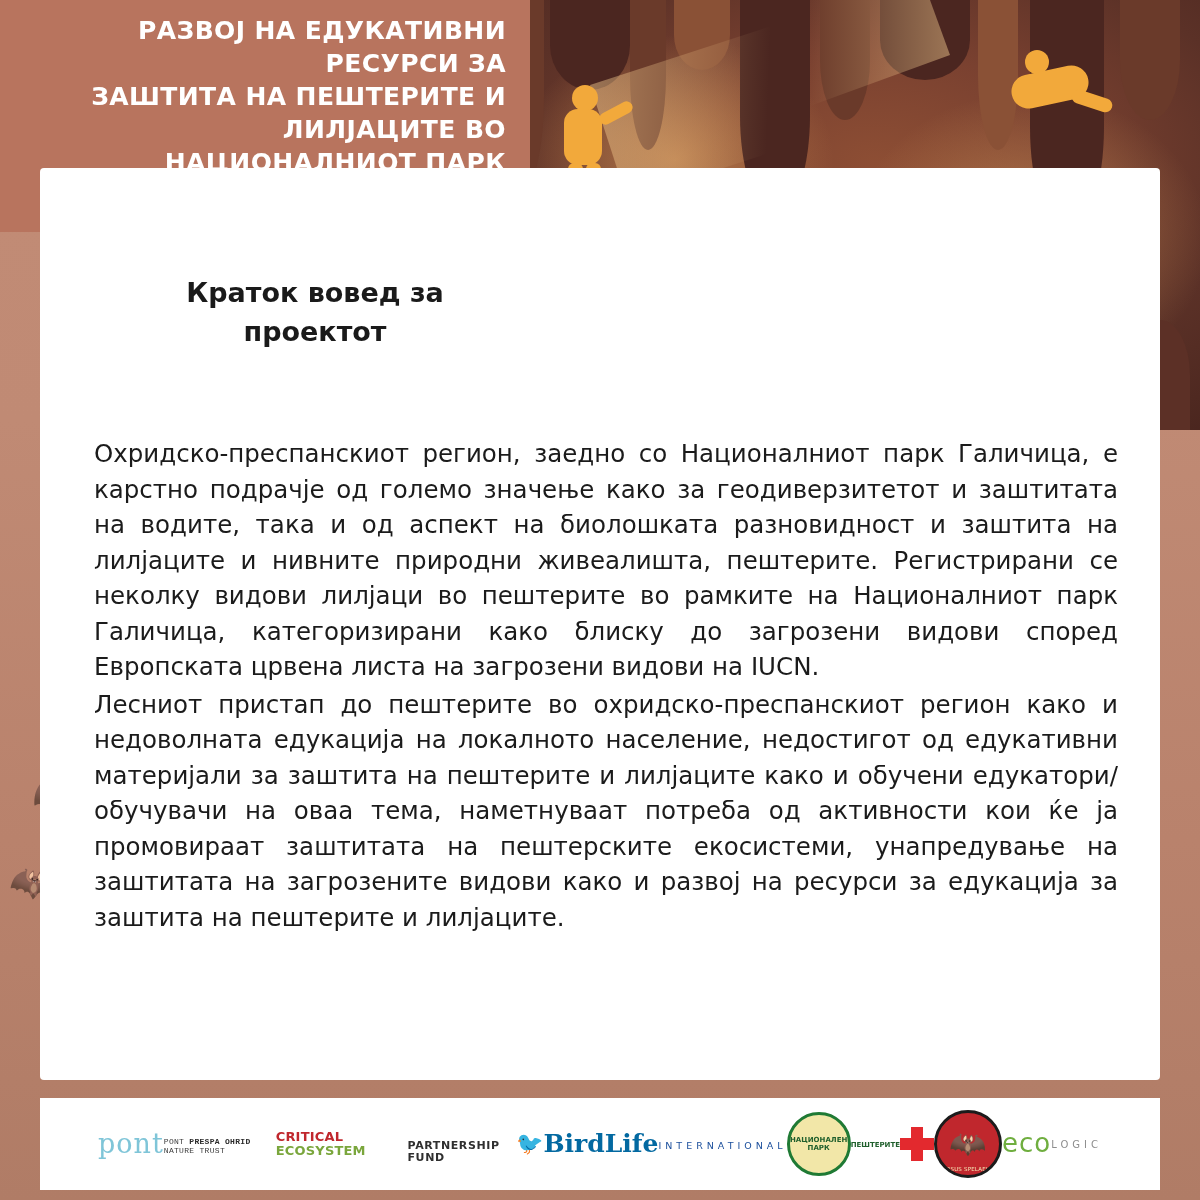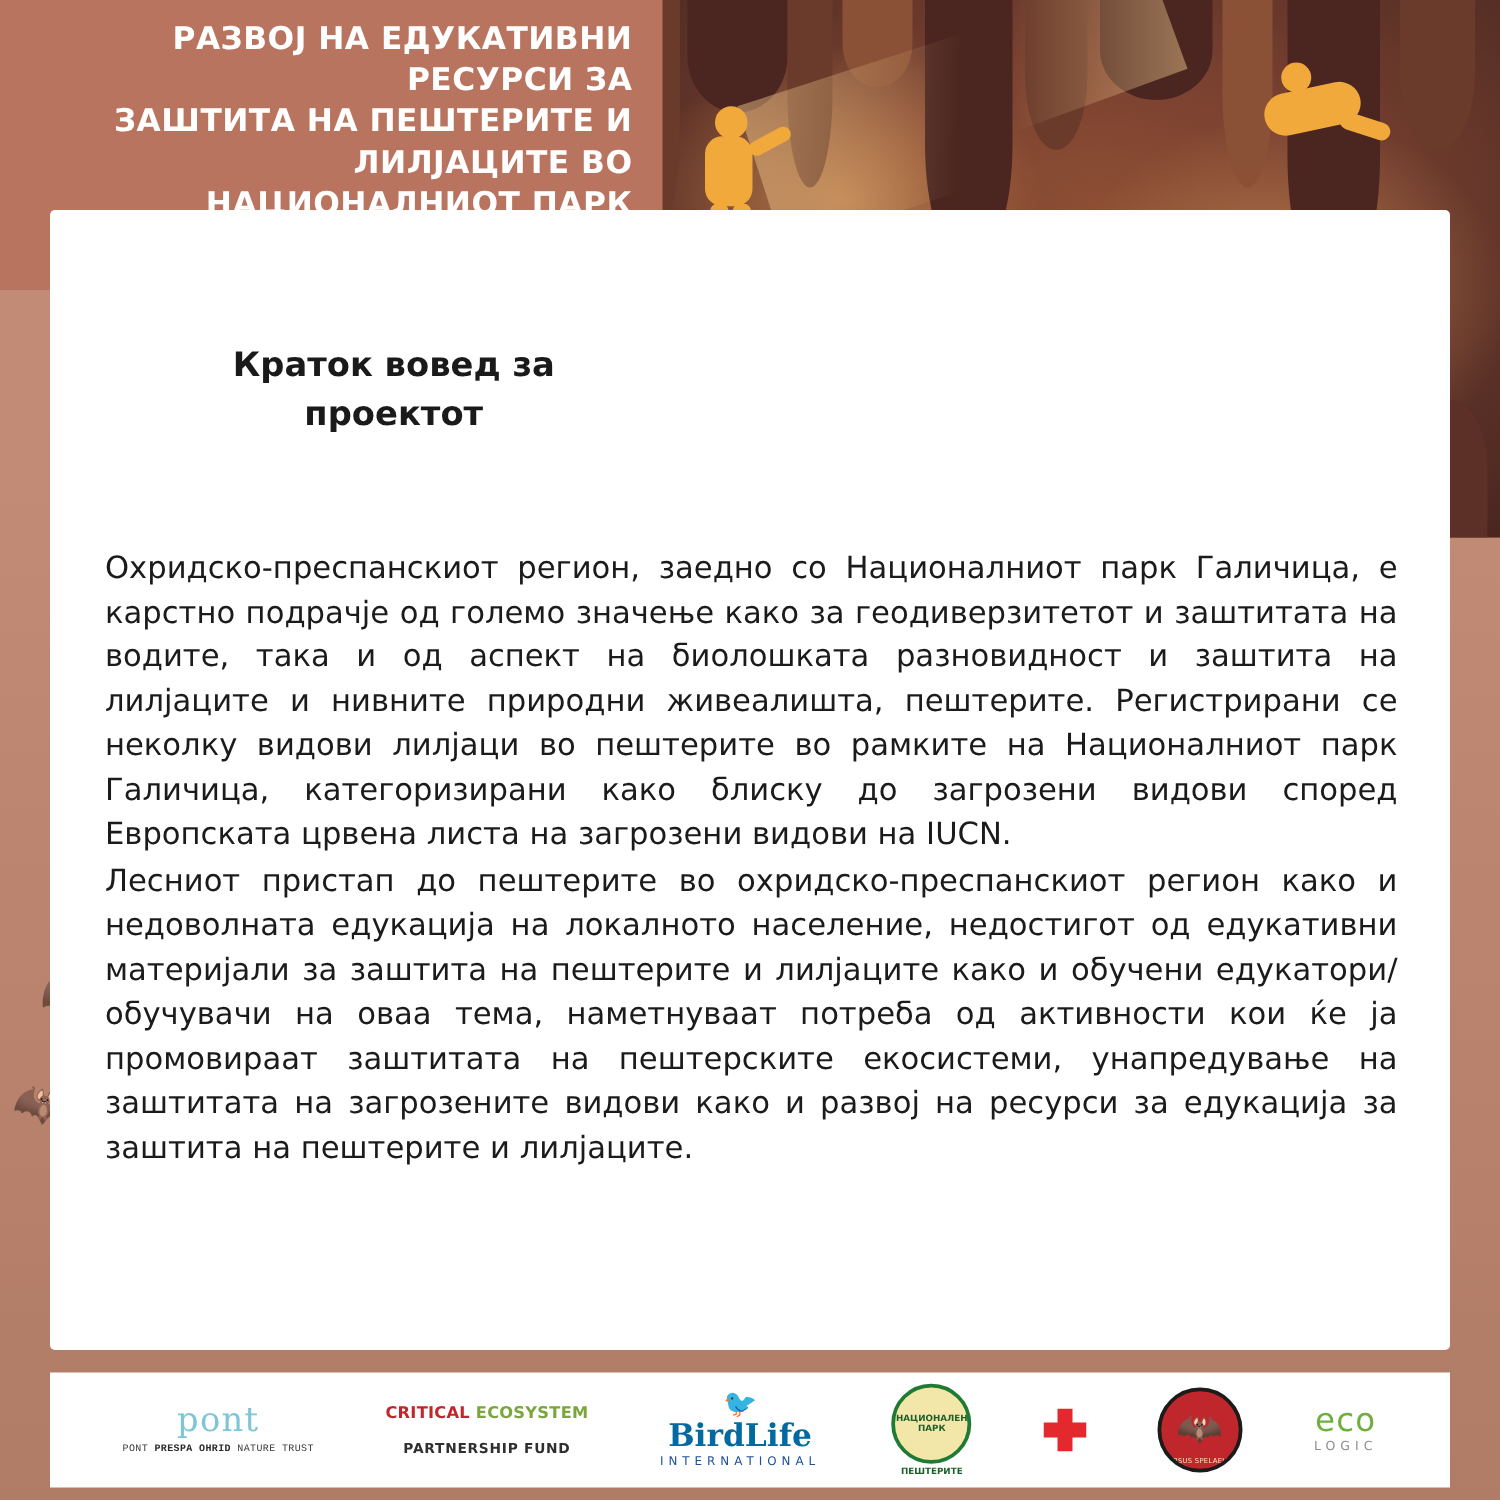--- a/index.html
+++ b/index.html
@@ -145,21 +145,21 @@
     position: absolute;
     left: 42px;
     top: 268px;
     width: 1036px;
     font-size: 24.5px;
     line-height: 1.45;
     color: #1b1b1b;
     text-align: justify;
   }
   .body-text p {
-    margin: 0 0 0 2px;
+    margin: 0 0 0 12px;
   }
   .body-text p.second {
     margin-top: 2px;
   }
   .body-text p.second-just {
     text-align: justify;
   }
 
   
   .logo-bar {
@@ -170,21 +170,21 @@
     height: 92px;
     display: flex;
     align-items: center;
     justify-content: space-between;
     padding: 0 58px;
     box-sizing: border-box;
     background: #ffffff;
   }
   .logo {
     display: flex;
-    flex-direction: column;
+    flex-direction: row;
     align-items: center;
     justify-content: center;
     line-height: 1.05;
   }
 
   .logo-pont .pont-word {
     font-size: 27px;
     color: #7fc5d8;
     letter-spacing: 1px;
     font-family: "DejaVu Serif", serif;

